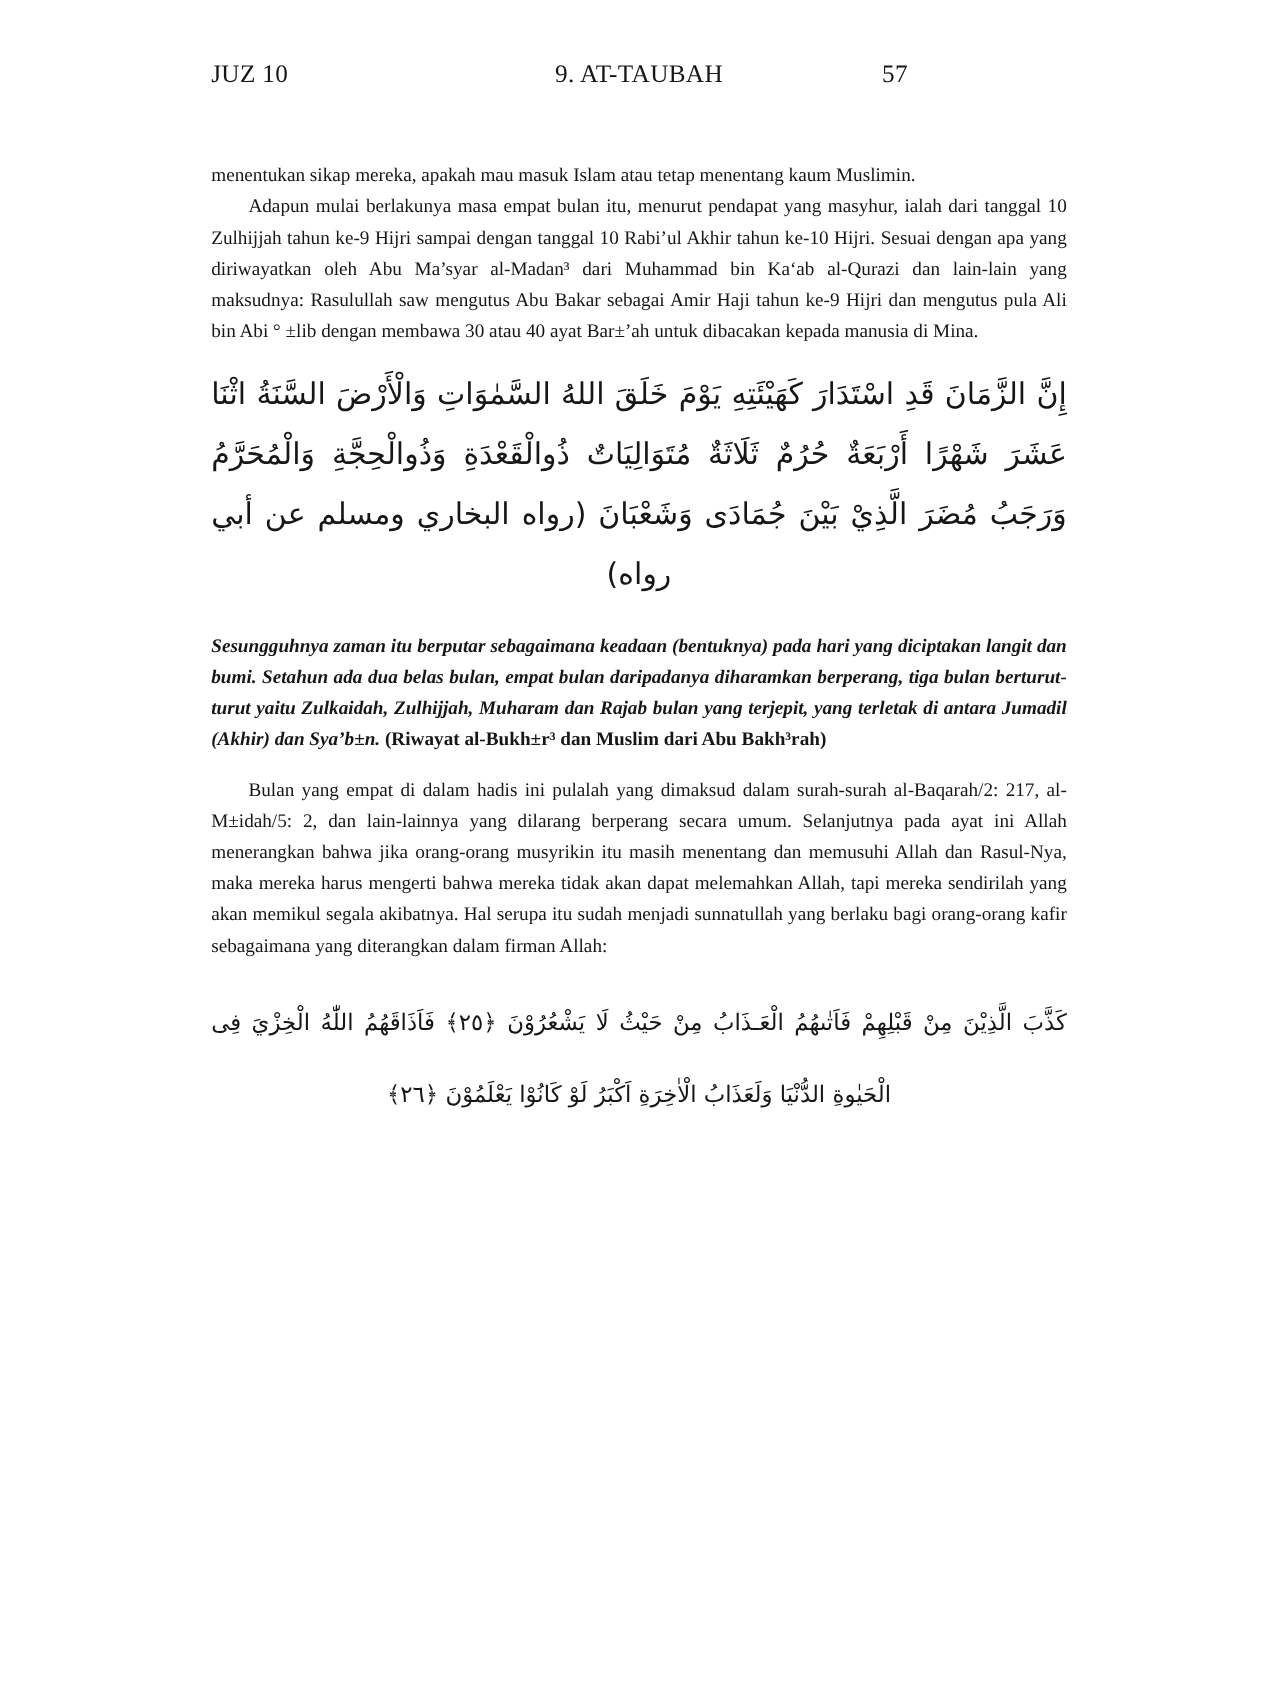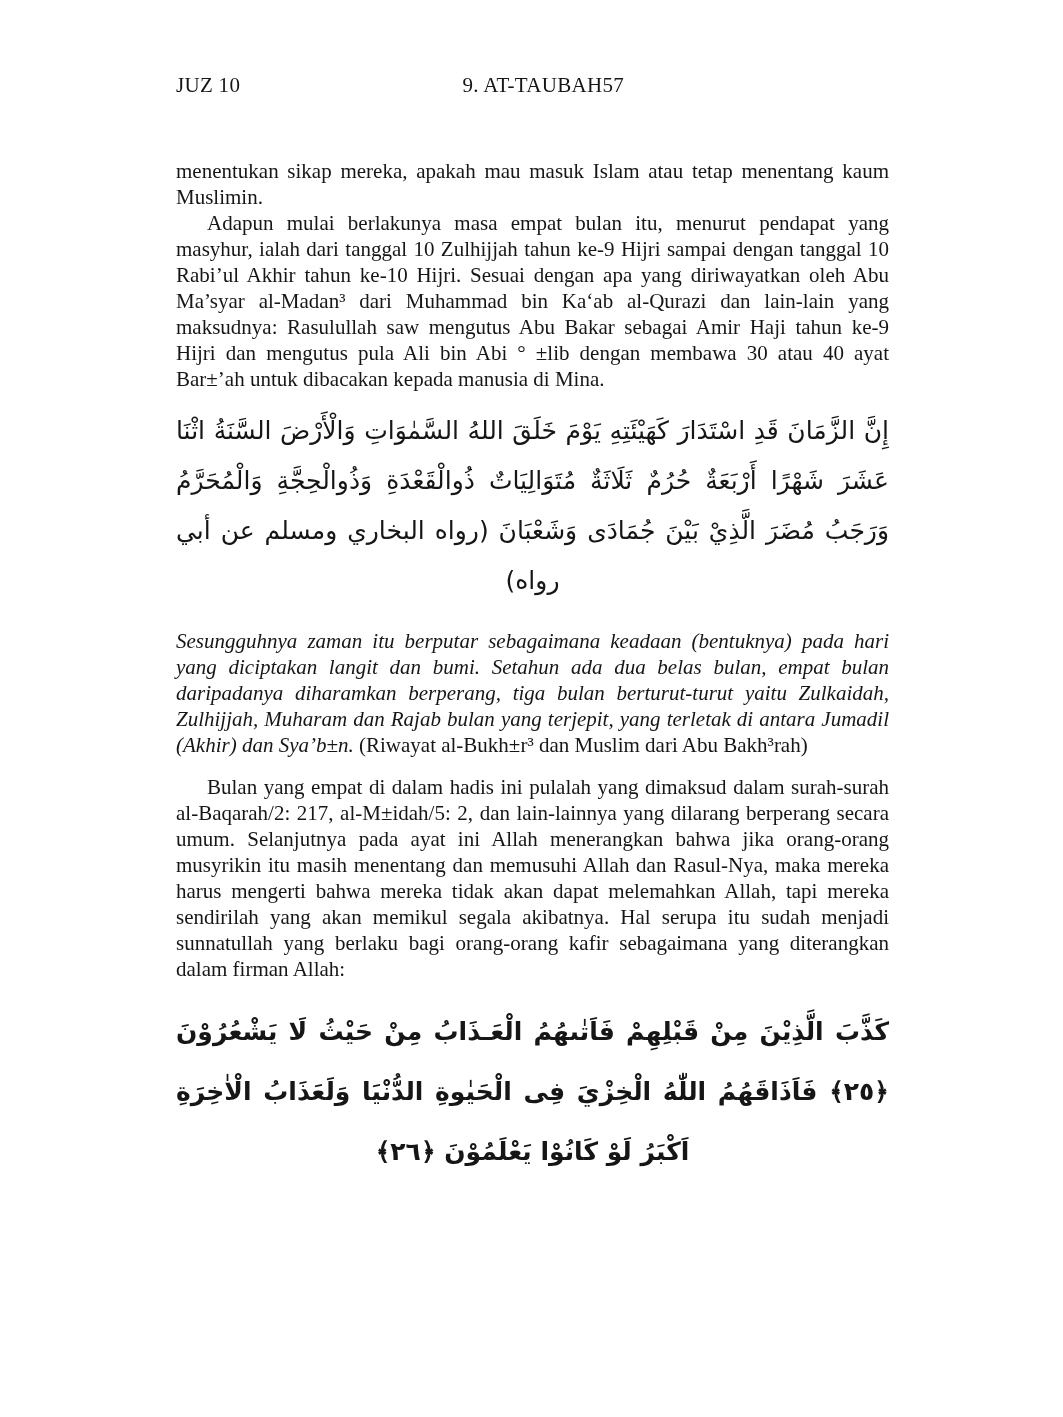--- a/index.html
+++ b/index.html
@@ -9,68 +9,69 @@
   }
   .page {
     position: relative;
     width: 1063px;
     height: 1417px;
     background: #ffffff;
     color: #161616;
     font-family: "Liberation Serif", serif;
     overflow: hidden;
     box-sizing: border-box;
-    padding: 72px 174px 0 176px;
+    padding: 48px 174px 0 176px;
   }
   .page-header {
     display: grid;
     grid-template-columns: 1fr auto 1fr;
     align-items: baseline;
     font-size: 21px;
     line-height: 26px;
     letter-spacing: 0.3px;
   }
   .page-header .hdr-left   { text-align: left; }
   .page-header .hdr-center { text-align: center; }
-  .page-header .hdr-right  { text-align: left; }
+  .page-header .hdr-right  { text-align: center; }
 
   .page-body {
     margin-top: 60px;
   }
   p {
     margin: 0;
   }
   .body {
-    font-size: 21px;
+    font-size: 16px;
     line-height: 26px;
     text-align: justify;
   }
   .indent {
     text-indent: 31px;
   }
   .arabic {
     direction: rtl;
     unicode-bidi: embed;
     font-family: "DejaVu Sans", sans-serif;
     text-align: justify;
     text-align-last: center;
   }
   .hadith {
     margin: 14px 0 22px 0;
     font-size: 25px;
     line-height: 50px;
   }
   .quran {
     margin: 20px 0 18px 0;
-    font-size: 25px;
+    font-size: 19px;
     line-height: 60px;
-    font-weight: bold;
+    font-weight: normal;
   }
   .translation {
     margin-bottom: 16px;
+    font-weight: bold;
   }
   .italic, .translation i {
     font-style: italic;
   }
   .roman {
     font-style: normal;
   }
 </style>
 </head>
 <body>

